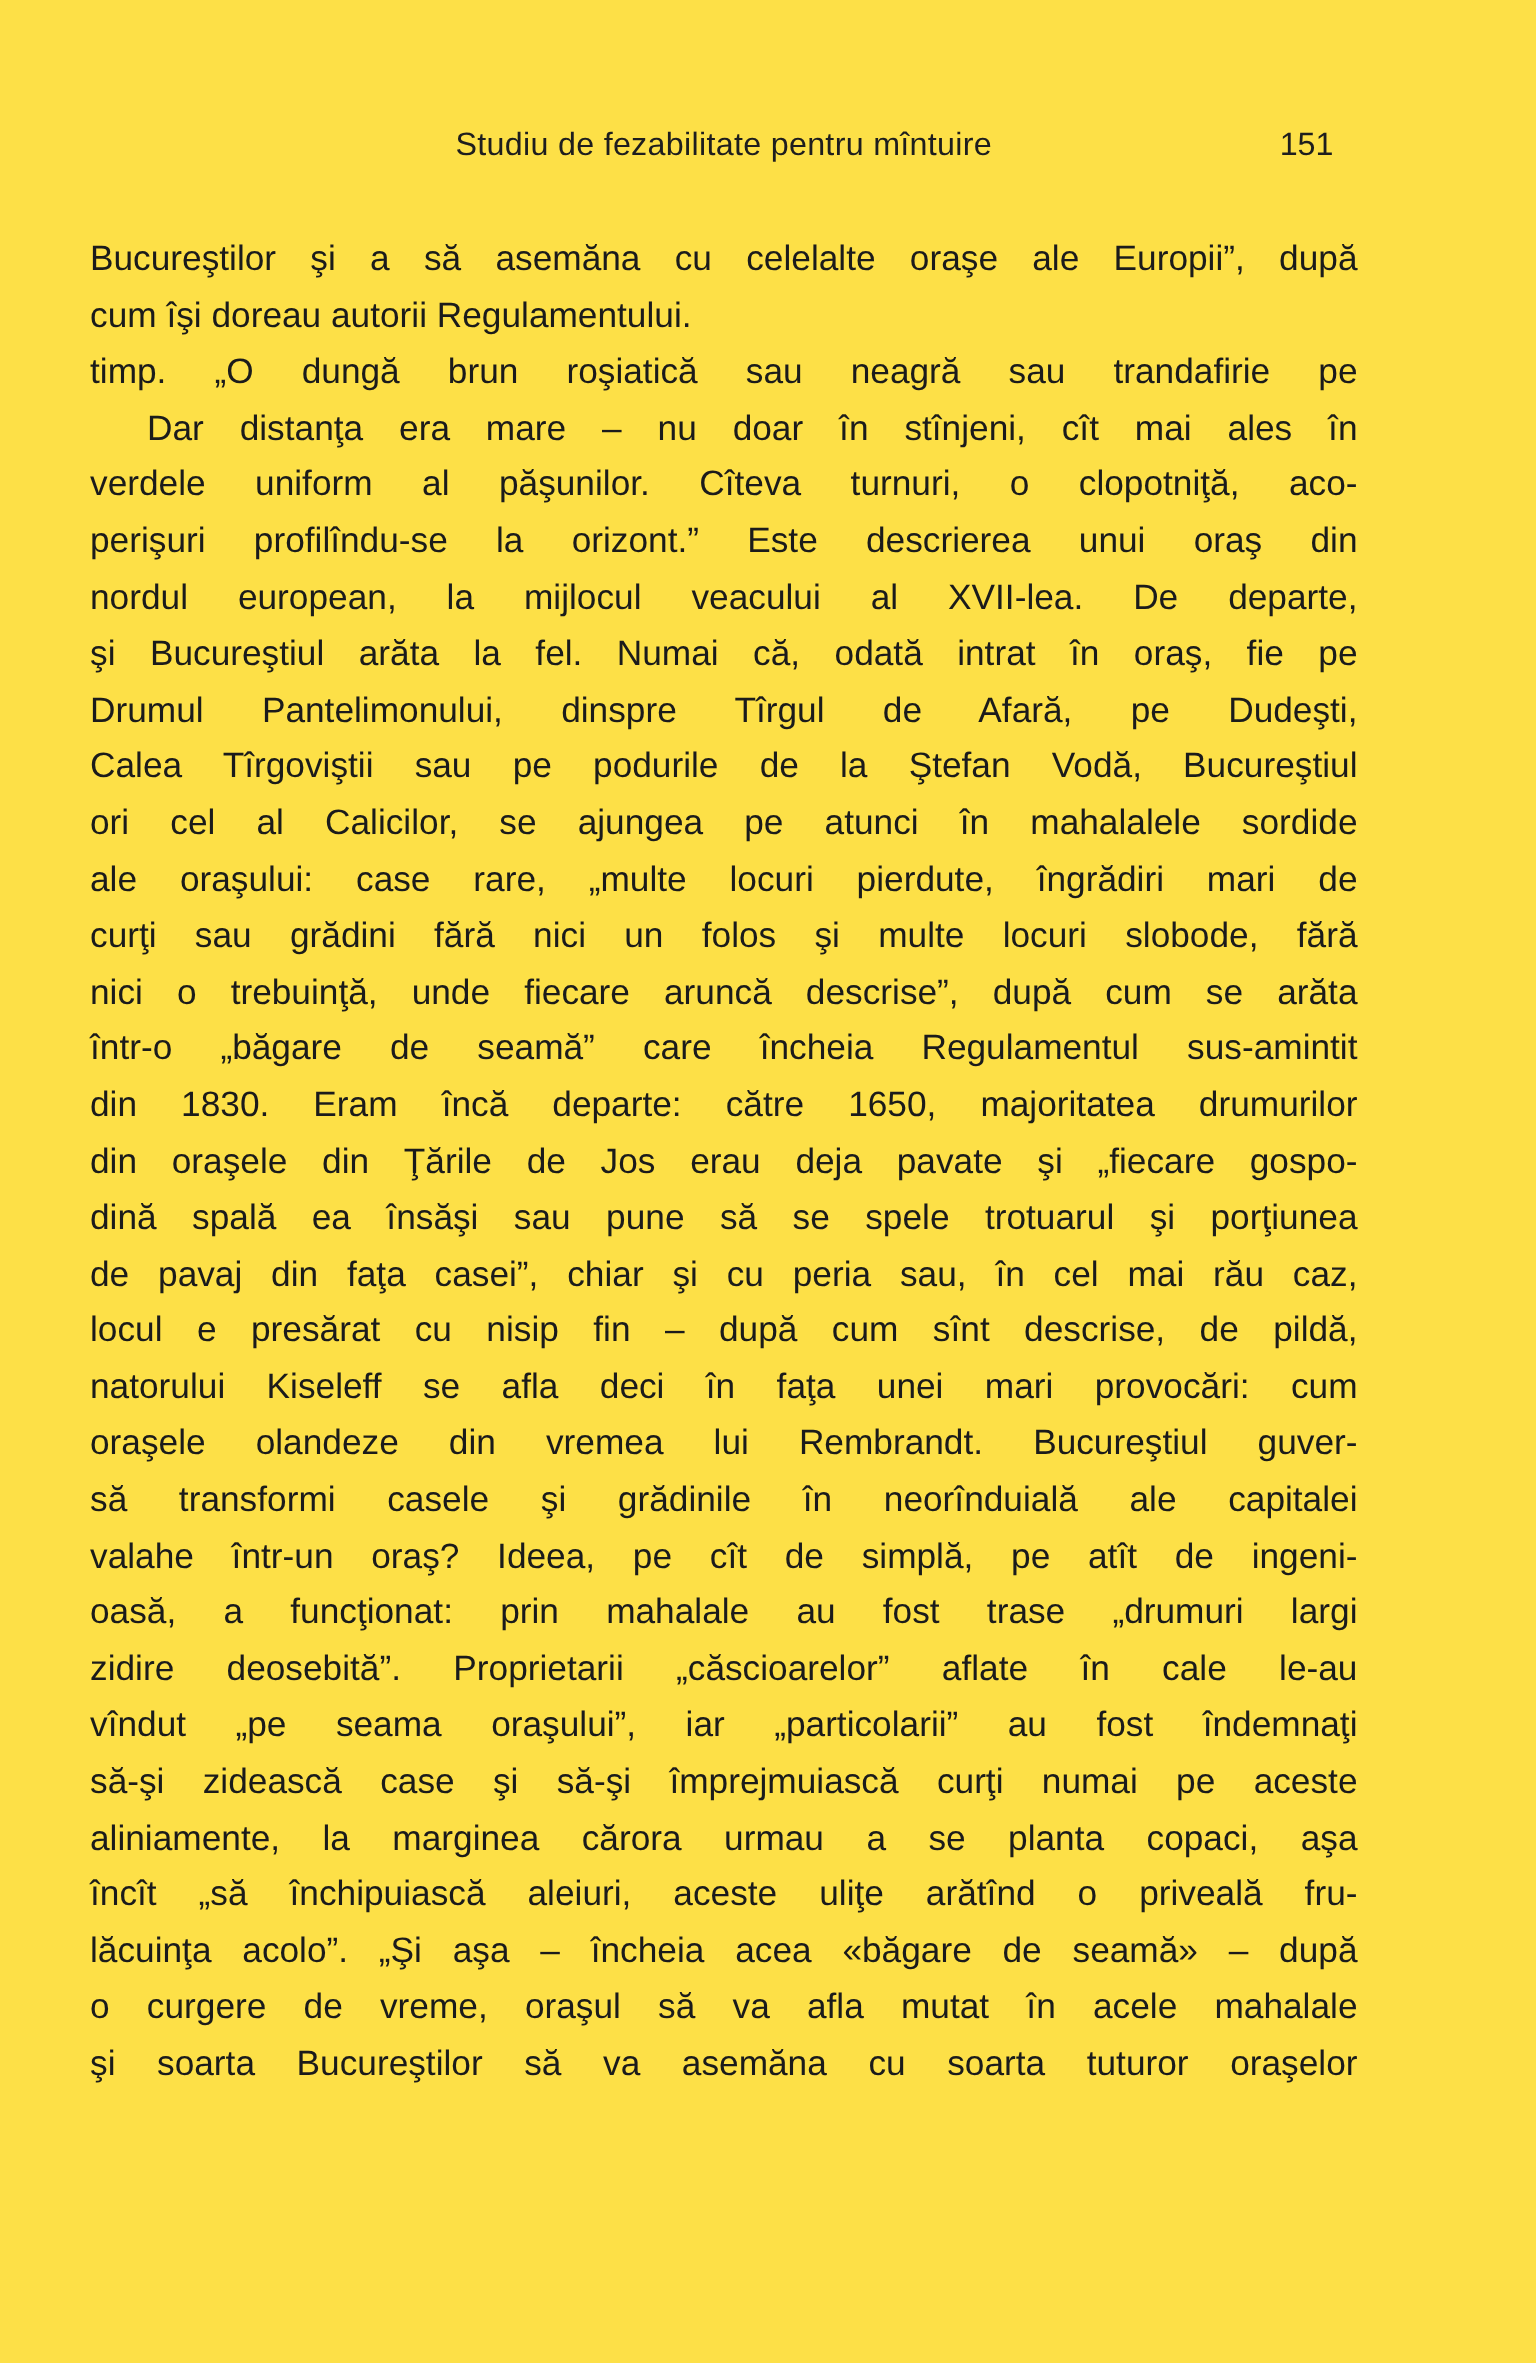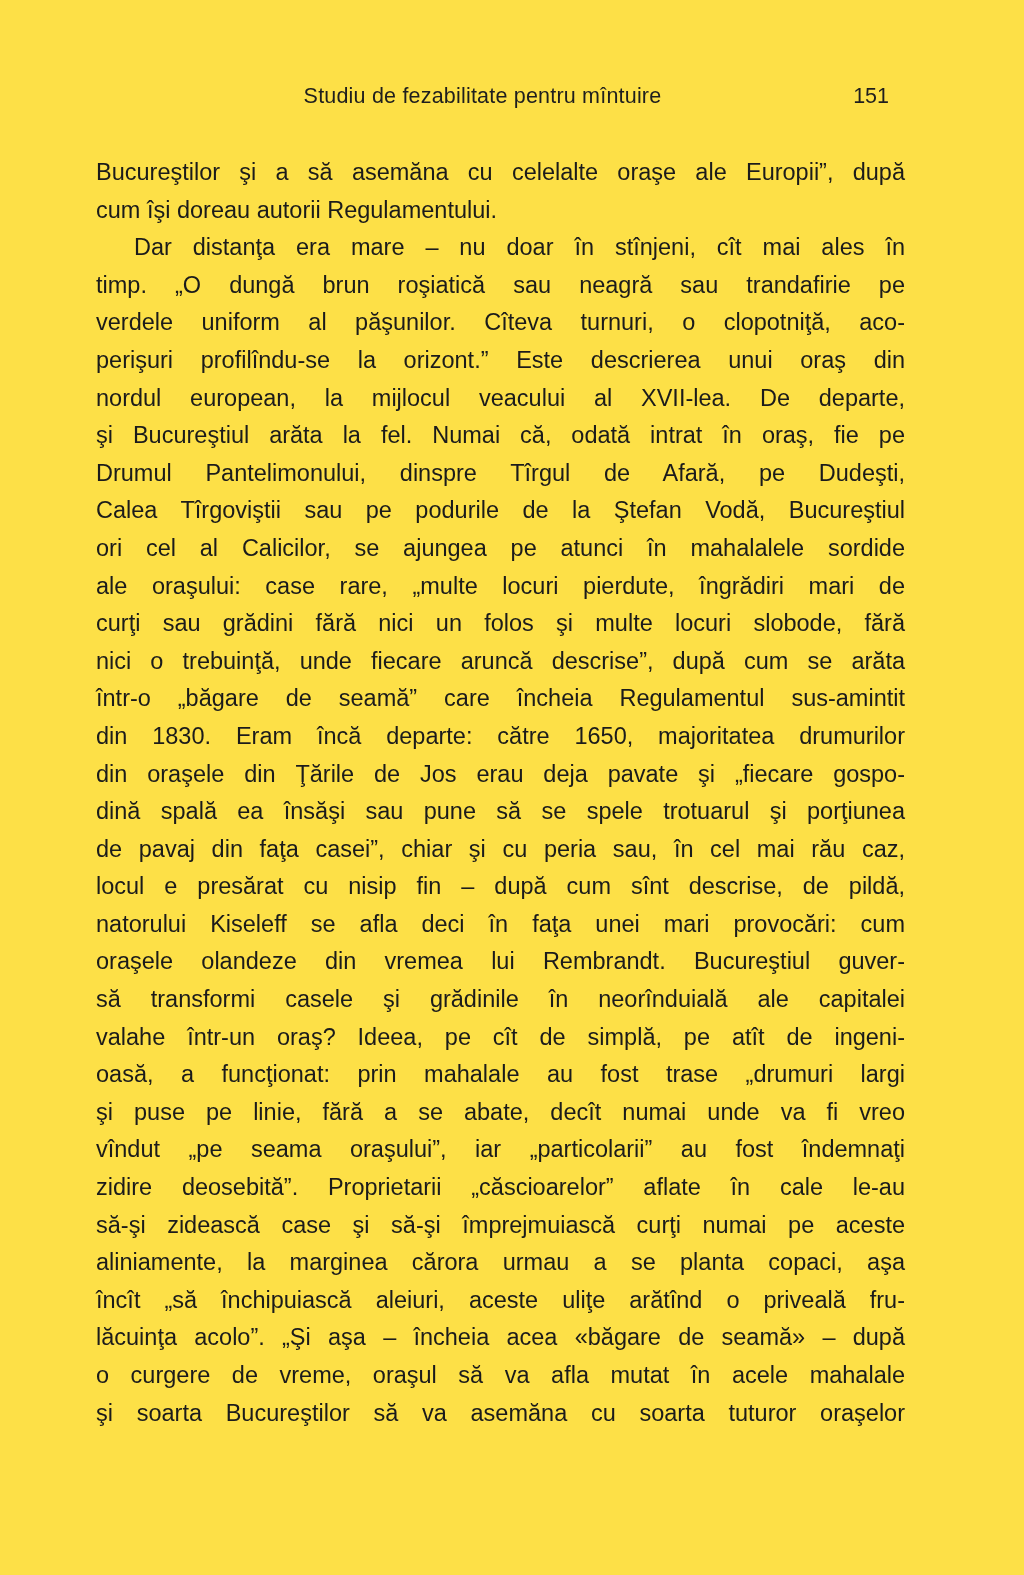--- a/index.html
+++ b/index.html
@@ -39,42 +39,41 @@
     color: #1e1e1e;
   }
   .body-text {
     font-size: 23.5px;
   }
   .line {
     line-height: 37.6px;
     text-align: justify;
     text-align-last: justify;
     white-space: normal;
-    margin-left: 36px;
   }
   .line.align-left {
     text-align-last: left;
   }
   .line.indent {
     text-indent: 38px;
   }
 </style>
 </head>
 <body>
 
 <div class="page">
   <div class="header">
     <div class="header-title">Studiu de fezabilitate pentru mîntuire</div>
     <div class="page-number">151</div>
   </div>
   <div class="body-text">
       <div class="line">Bucureştilor şi a să asemăna cu celelalte oraşe ale Europii”, după</div>
       <div class="line align-left">cum îşi doreau autorii Regulamentului.</div>
+      <div class="line">timp. „O dungă brun roşiatică sau neagră sau trandafirie pe</div>
       <div class="line indent">Dar distanţa era mare – nu doar în stînjeni, cît mai ales în</div>
-      <div class="line">timp. „O dungă brun roşiatică sau neagră sau trandafirie pe</div>
       <div class="line">verdele uniform al păşunilor. Cîteva turnuri, o clopotniţă, aco-</div>
       <div class="line">perişuri profilîndu-se la orizont.” Este descrierea unui oraş din</div>
       <div class="line">nordul european, la mijlocul veacului al XVII-lea. De departe,</div>
       <div class="line">şi Bucureştiul arăta la fel. Numai că, odată intrat în oraş, fie pe</div>
       <div class="line">Drumul Pantelimonului, dinspre Tîrgul de Afară, pe Dudeşti,</div>
       <div class="line">Calea Tîrgoviştii sau pe podurile de la Ştefan Vodă, Bucureştiul</div>
       <div class="line">ori cel al Calicilor, se ajungea pe atunci în mahalalele sordide</div>
       <div class="line">ale oraşului: case rare, „multe locuri pierdute, îngrădiri mari de</div>
       <div class="line">curţi sau grădini fără nici un folos şi multe locuri slobode, fără</div>
       <div class="line">nici o trebuinţă, unde fiecare aruncă descrise”, după cum se arăta</div>
@@ -82,23 +81,22 @@
       <div class="line">din 1830. Eram încă departe: către 1650, majoritatea drumurilor</div>
       <div class="line">din oraşele din Ţările de Jos erau deja pavate şi „fiecare gospo-</div>
       <div class="line">dină spală ea însăşi sau pune să se spele trotuarul şi porţiunea</div>
       <div class="line">de pavaj din faţa casei”, chiar şi cu peria sau, în cel mai rău caz,</div>
       <div class="line">locul e presărat cu nisip fin – după cum sînt descrise, de pildă,</div>
       <div class="line">natorului Kiseleff se afla deci în faţa unei mari provocări: cum</div>
       <div class="line">oraşele olandeze din vremea lui Rembrandt. Bucureştiul guver-</div>
       <div class="line">să transformi casele şi grădinile în neorînduială ale capitalei</div>
       <div class="line">valahe într-un oraş? Ideea, pe cît de simplă, pe atît de ingeni-</div>
       <div class="line">oasă, a funcţionat: prin mahalale au fost trase „drumuri largi</div>
-      <div class="line">şi puse pe linie, fără a se abate, decît numai unde va fi vreo</div>
+      <div class="line">zidire deosebită”. Proprietarii „căscioarelor” aflate în cale le-au</div>
       <div class="line">vîndut „pe seama oraşului”, iar „particolarii” au fost îndemnaţi</div>
-      <div class="line">zidire deosebită”. Proprietarii „căscioarelor” aflate în cale le-au</div>
       <div class="line">să-şi zidească case şi să-şi împrejmuiască curţi numai pe aceste</div>
       <div class="line">aliniamente, la marginea cărora urmau a se planta copaci, aşa</div>
       <div class="line">încît „să închipuiască aleiuri, aceste uliţe arătînd o priveală fru-</div>
       <div class="line">lăcuinţa acolo”. „Şi aşa – încheia acea «băgare de seamă» – după</div>
       <div class="line">o curgere de vreme, oraşul să va afla mutat în acele mahalale</div>
       <div class="line">şi soarta Bucureştilor să va asemăna cu soarta tuturor oraşelor</div>
     </div>
 </div>
 
 </body></html>

